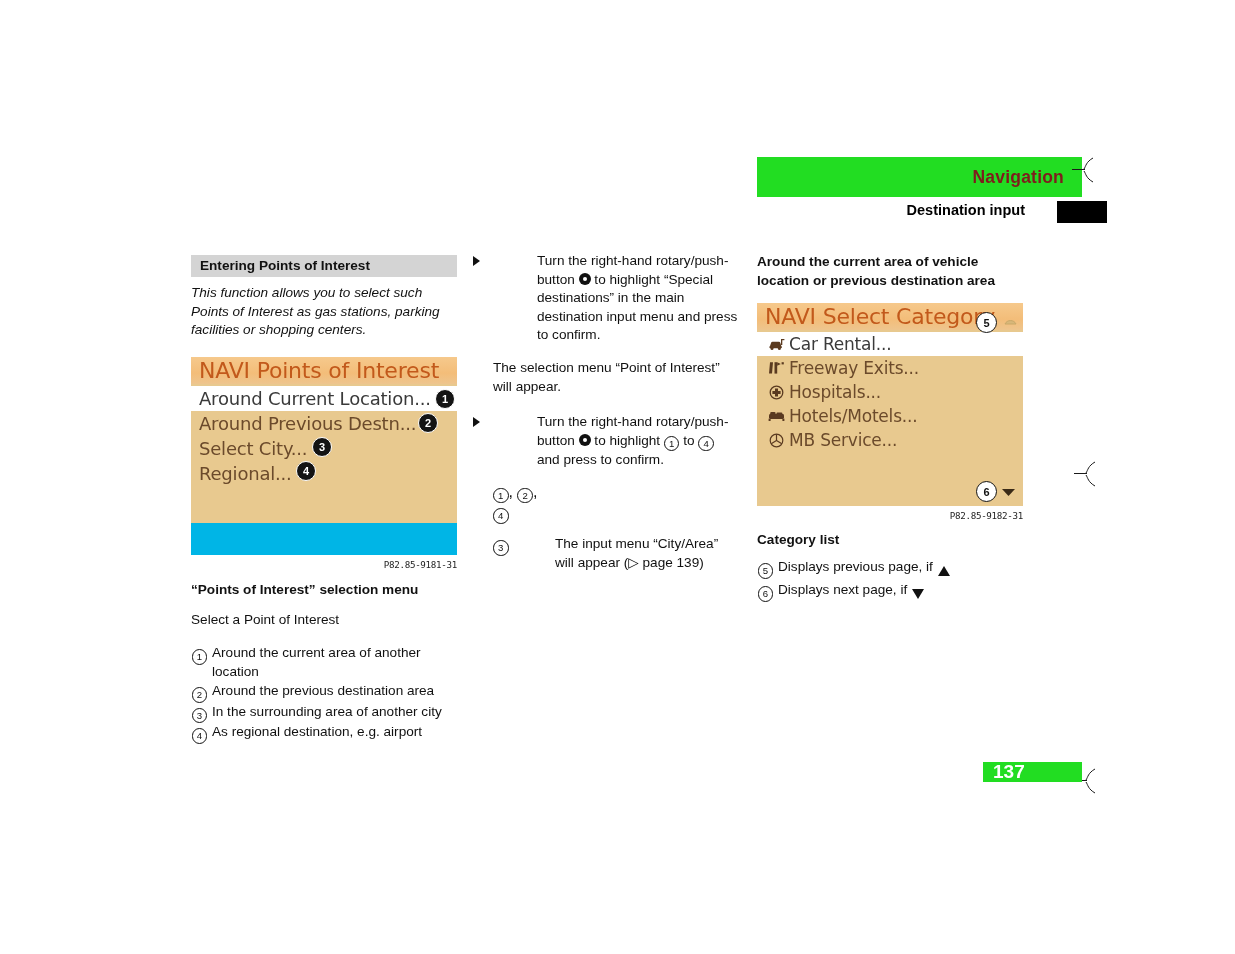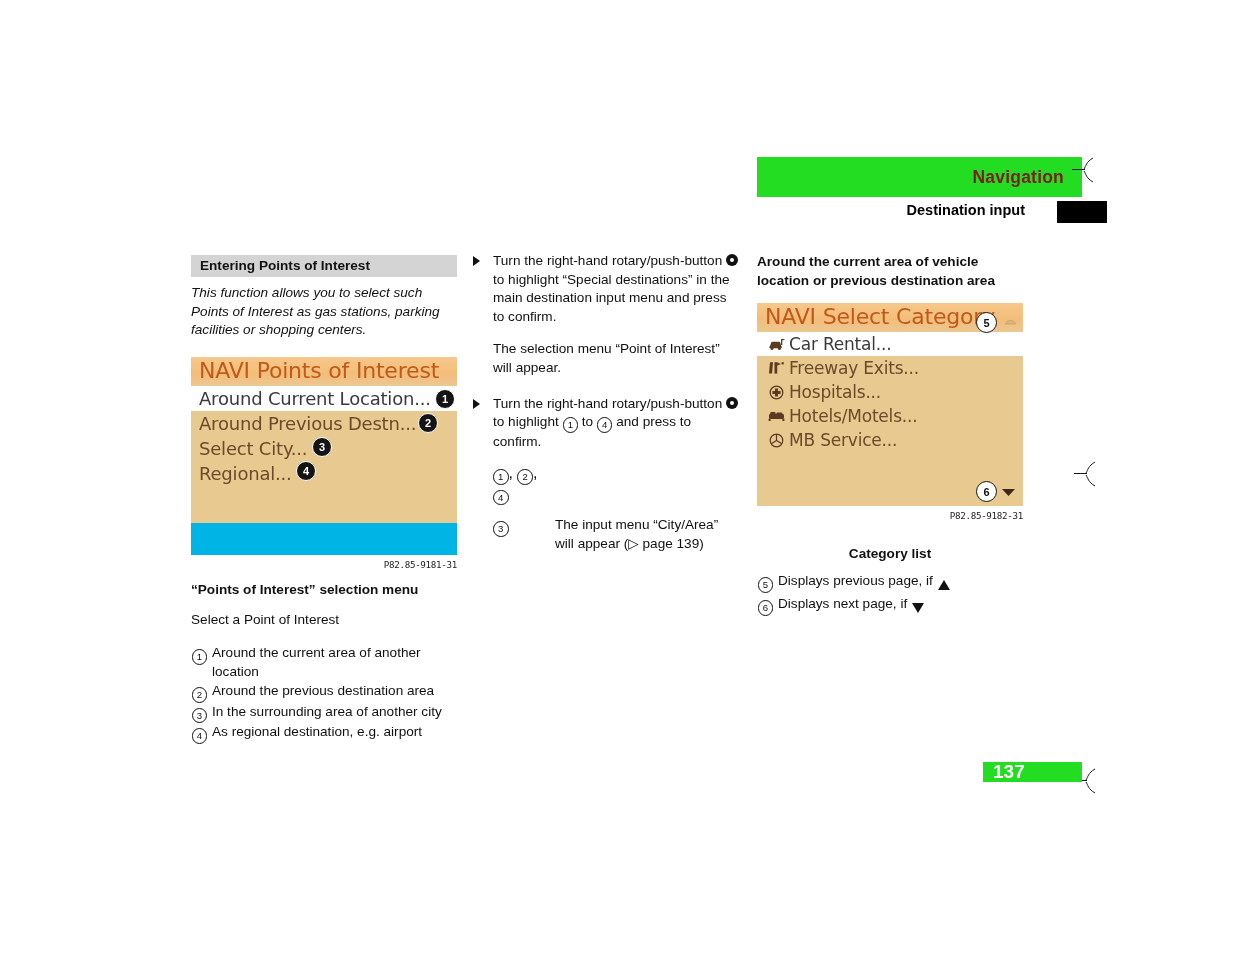--- a/index.html
+++ b/index.html
@@ -115,21 +115,21 @@
     flex:0 0 auto;width:17px;margin-right:4px;
     text-align:center;padding-top:1px;
   }
   .circ-o{
     display:inline-flex;align-items:center;justify-content:center;
     width:13.5px;height:13.5px;border:1.1px solid #111;border-radius:50%;
     font-size:9.6px;line-height:1;vertical-align:-2px;
   }
 
   
-  .step{display:flex;margin-bottom:0px;}
+  .step{display:flex;margin-bottom:0px;gap:44px;}
   .step .tri{
     flex:0 0 auto;width:20px;padding-top:4px;
   }
   .tri-g{
     width:0;height:0;border-left:7px solid #111;
     border-top:5px solid transparent;border-bottom:5px solid transparent;
   }
   .step .txt{font-size:13.6px;line-height:18.6px;}
   .indent{margin-left:20px;font-size:13.6px;line-height:18.6px;}
 
@@ -396,21 +396,21 @@
       <div class="mk mk-white" style="left:219px;top:9px;">
         <span>5</span>
       </div>
       <div class="mk mk-white" style="left:219px;top:178px;">
         <span>6</span>
       </div>
     </div>
 
     <div class="fig-id">P82.85-9182-31</div>
 
-    <div class="fig-cap" style="margin-top:25px;text-align:center;">Category list</div>
+    <div class="fig-cap" style="margin-top:11px;">Category list</div>
 
     <ul class="legend" style="margin:0;padding:11px 0 0 0;">
       <li>
         <span class="num"><span class="circ-o">5</span></span>
         <span>Displays previous page, if</span>
         <span style="margin-left:5px;padding-top:4px;"><span class="arrow-up"></span></span>
       </li>
       <li>
         <span class="num"><span class="circ-o">6</span></span>
         <span>Displays next page, if</span>

